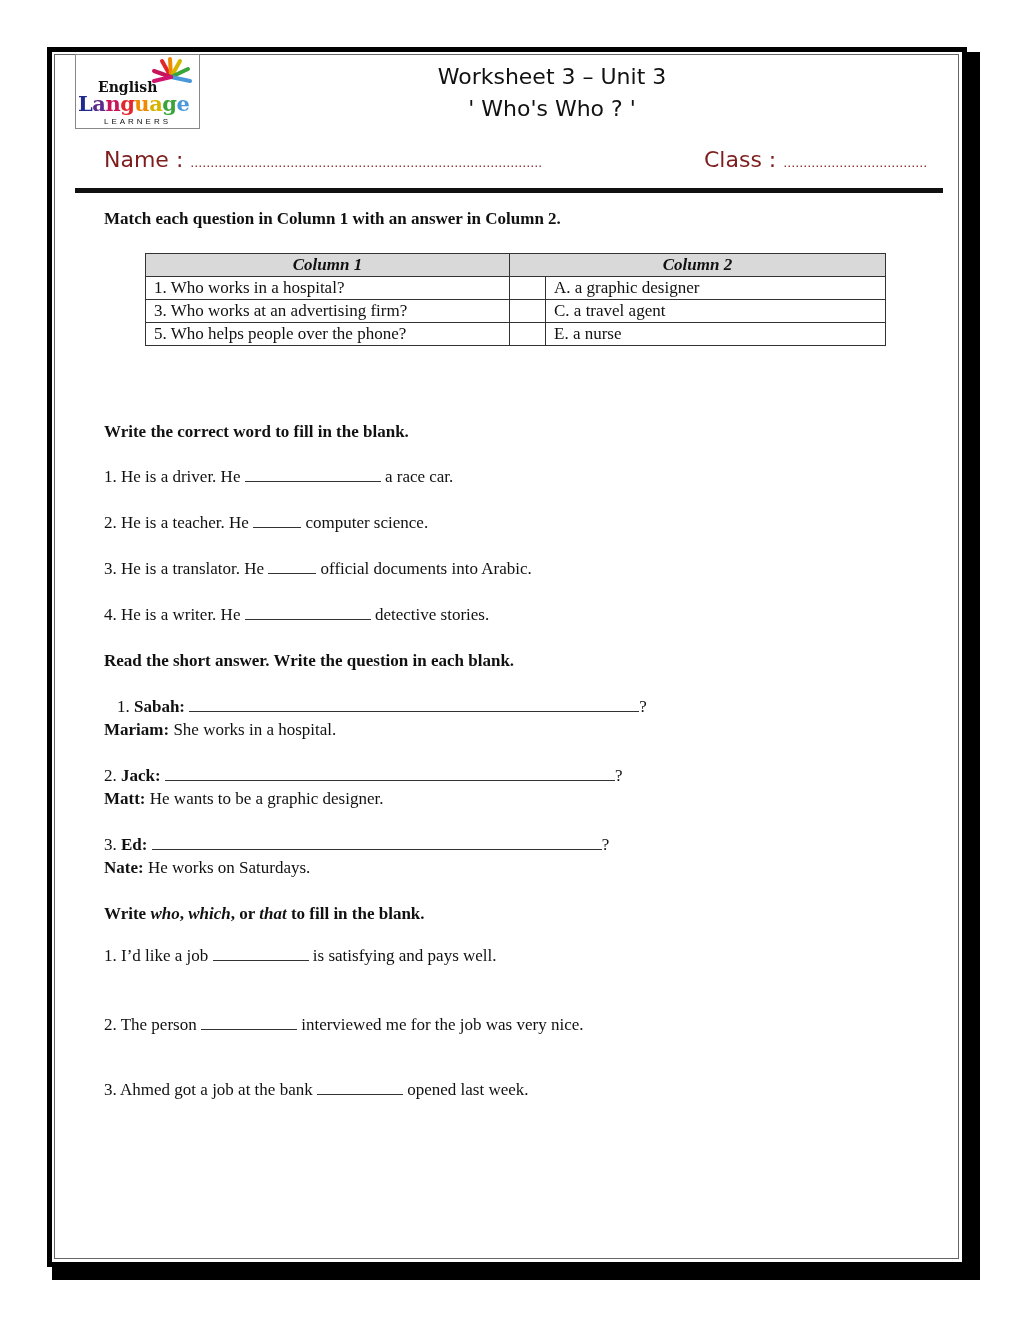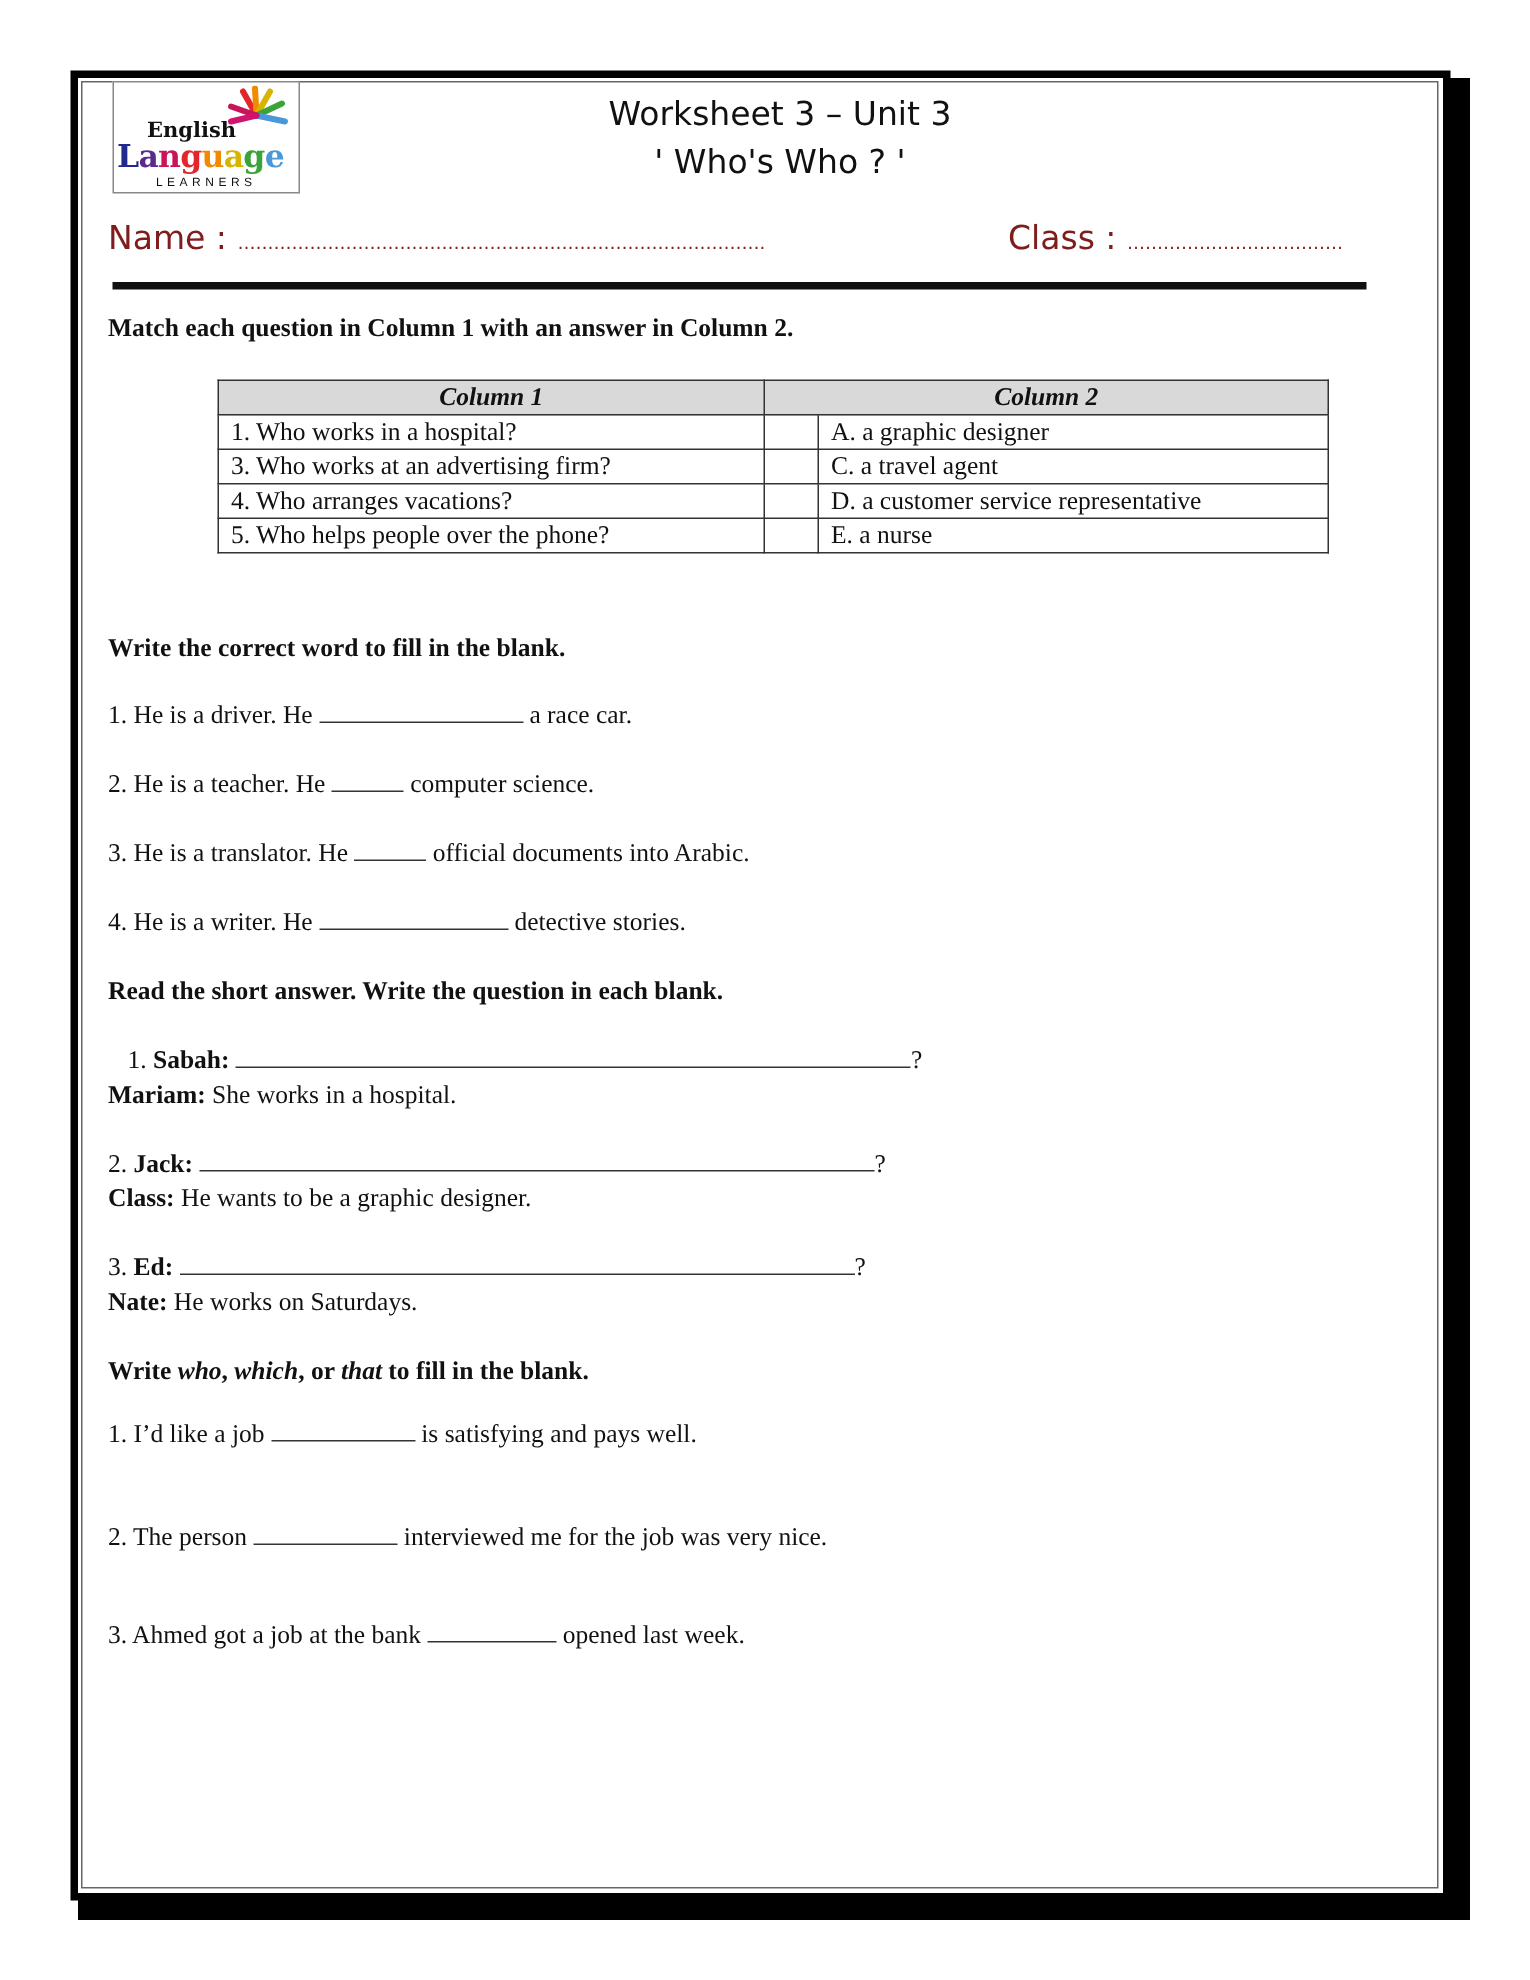--- a/index.html
+++ b/index.html
@@ -1,21 +1,21 @@
 <!DOCTYPE html>
 <html><head>
 <meta charset="utf-8">
 <style>
   html, body { margin:0; padding:0; background:#ffffff; }
   body { width:1020px; height:1320px; position:relative; overflow:hidden; font-family:"Liberation Serif", serif; color:#111; }
   .frame-shadow { position:absolute; left:52px; top:52px; width:928px; height:1228px; background:#000; }
   .frame-outer { position:absolute; left:47px; top:47px; width:920px; height:1220px; background:#000; }
   .frame-inner { position:absolute; left:52px; top:52px; width:910px; height:1210px; background:#fff; }
   .frame-line { position:absolute; left:54px; top:54px; width:905px; height:1205px; border:1.5px solid #666; box-sizing:border-box; background:#fff; }
-  .abs { position:absolute; }
+  .abs { position:absolute;padding-left:32px; }
 
   .logo { left:75px; top:54px; width:125px; height:75px; border:1px solid #888; box-sizing:border-box; background:#fff; }
   .logo .hands { position:absolute; left:68px; top:2px; width:54px; height:36px; }
   .logo .eng { position:absolute; left:22px; top:24px; font-family:"DejaVu Serif", serif; font-weight:bold; font-size:14px; color:#111; }
   .logo .lang { position:absolute; left:2px; top:36px; font-family:"DejaVu Serif", serif; font-weight:bold; font-size:21px; letter-spacing:-0.5px; white-space:nowrap; }
   .logo .learn { position:absolute; left:0; width:123px; top:62px; text-align:center; font-family:"Liberation Sans", sans-serif; font-size:8px; letter-spacing:3px; color:#111; }
 
   .title { left:300px; width:440px; text-align:center; font-family:"DejaVu Sans", sans-serif; font-size:22px; color:#111; }
   .t1 { top:64px;text-align:center; }
   .t2 { top:96px; }
@@ -86,25 +86,20 @@
     <td class="c1">1. Who works in a hospital?</td>
     <td class="cb"></td>
     <td class="c2">A. a graphic designer</td>
   </tr>
   <tr>
     <td class="c1">3. Who works at an advertising firm?</td>
     <td class="cb"></td>
     <td class="c2">C. a travel agent</td>
   </tr>
   <tr>
-    <td class="c1">4. Who arranges vacations?</td>
-    <td class="cb"></td>
-    <td class="c2">D. a customer service representative</td>
-  </tr>
-  <tr>
     <td class="c1">5. Who helps people over the phone?</td>
     <td class="cb"></td>
     <td class="c2">E. a nurse</td>
   </tr>
 </tbody>
   </table>
 
 <div class="abs instr" style="top:422px;">Write the correct word to fill in the blank.</div>
 <div class="abs line" style="top:467px;">
   <span>1. He is a driver. He</span>
@@ -138,21 +133,21 @@
   <b>Mariam:</b>
   <span>She works in a hospital.</span>
 </div>
 
 <div class="abs line" style="top:766px;">
   <span>2.</span>
   <b>Jack:</b>
   <span class="blank" style="width:450px;"></span><span>?</span>
 </div>
 <div class="abs line" style="top:789px;">
-  <b>Class:</b>
+  <b>Matt:</b>
   <span>He wants to be a graphic designer.</span>
 </div>
 
 <div class="abs line" style="top:835px;">
   <span>3.</span>
   <b>Ed:</b>
   <span class="blank" style="width:450px;"></span><span>?</span>
 </div>
 <div class="abs line" style="top:858px;">
   <b>Nate:</b>

